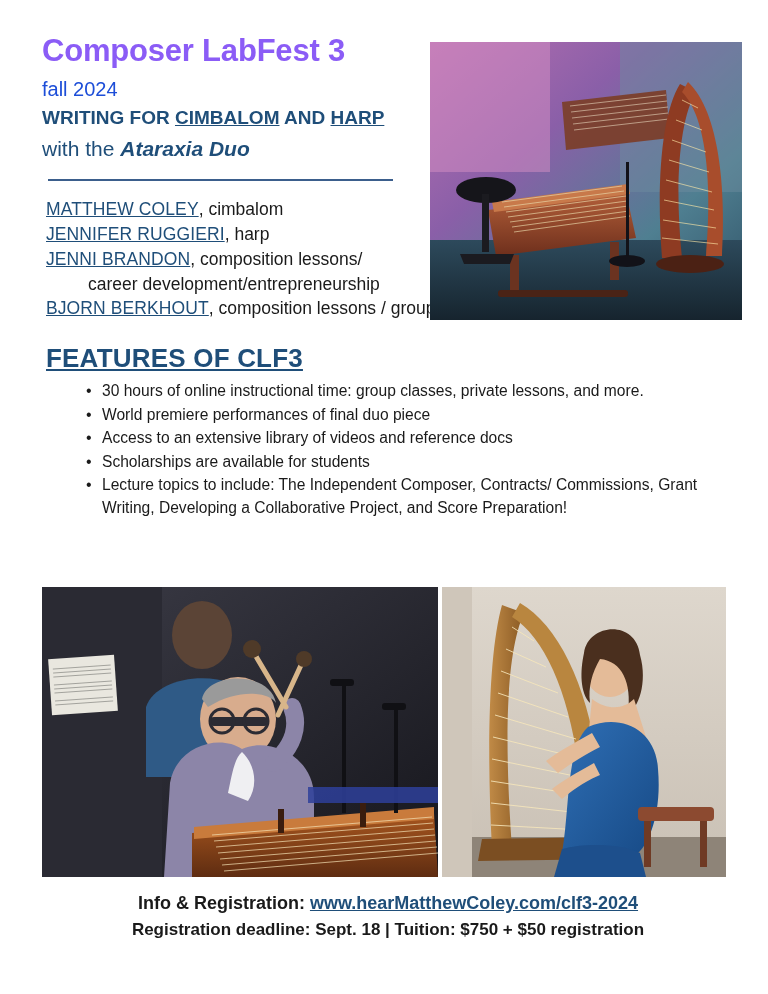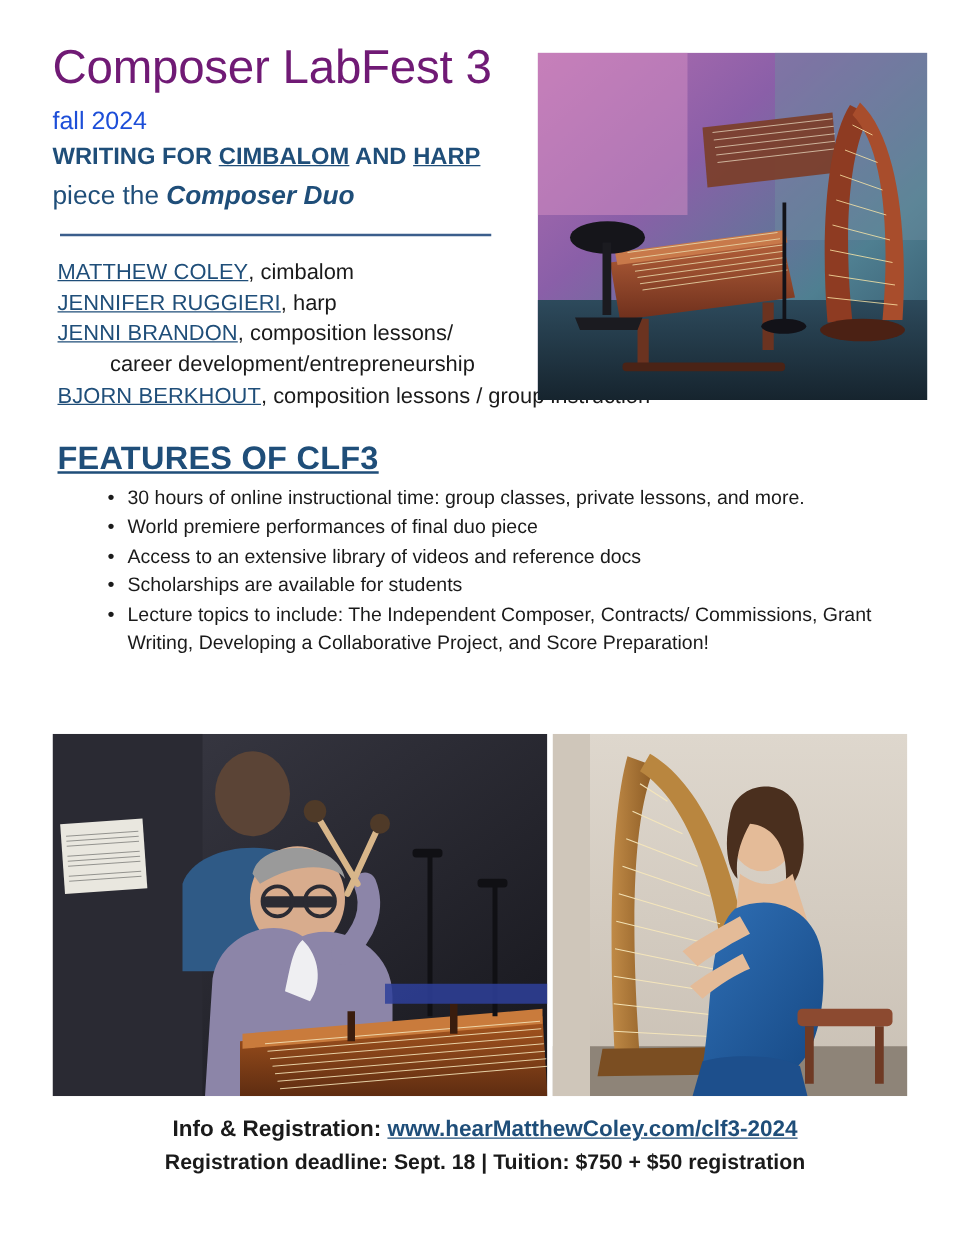--- a/index.html
+++ b/index.html
@@ -27,23 +27,23 @@
   .header {
     position: relative;
     display: flex;
     align-items: flex-start;
   }
   .header-left {
     width: 400px;
     flex: 0 0 auto;
   }
   .title {
-    font-size: 38px;
-    font-weight: normal;
-    color: #701a75;
+    font-size: 31px;
+    font-weight: bold;
+    color: #8b5cf6;
     letter-spacing: -0.2px;
     line-height: 1.1;
     margin: 0 0 10px 0;
     white-space: nowrap;
   }
   .subtitle-term {
     font-size: 20px;
     color: #1d4ed8;
     line-height: 1.15;
     margin: 0 0 6px 0;
@@ -182,21 +182,21 @@
 </head>
 <body>
 
 <div class="page">
 
   <div class="header">
     <div class="header-left">
       <h1 class="title">Composer LabFest 3</h1>
       <div class="subtitle-term">fall 2024</div>
       <div class="line-writing"><span>WRITING FOR </span><span class="u">CIMBALOM</span><span> AND </span><span class="u">HARP</span></div>
-      <div class="with-line"><span>piece the </span><span class="duo">Composer Duo</span></div>
+      <div class="with-line"><span>with the </span><span class="duo">Ataraxia Duo</span></div>
     </div>
 
     <div class="hero-photo">
       <svg width="312" height="278" viewBox="0 0 312 278" xmlns="http://www.w3.org/2000/svg" role="img" aria-label="stage photo">
         <defs>
           <linearGradient id="stagebg" x1="0" y1="0" x2="1" y2="1">
             <stop offset="0%" stop-color="#b86fb0"></stop>
             <stop offset="35%" stop-color="#8a5fa8"></stop>
             <stop offset="70%" stop-color="#4f7f91"></stop>
             <stop offset="100%" stop-color="#2e4f63"></stop>

